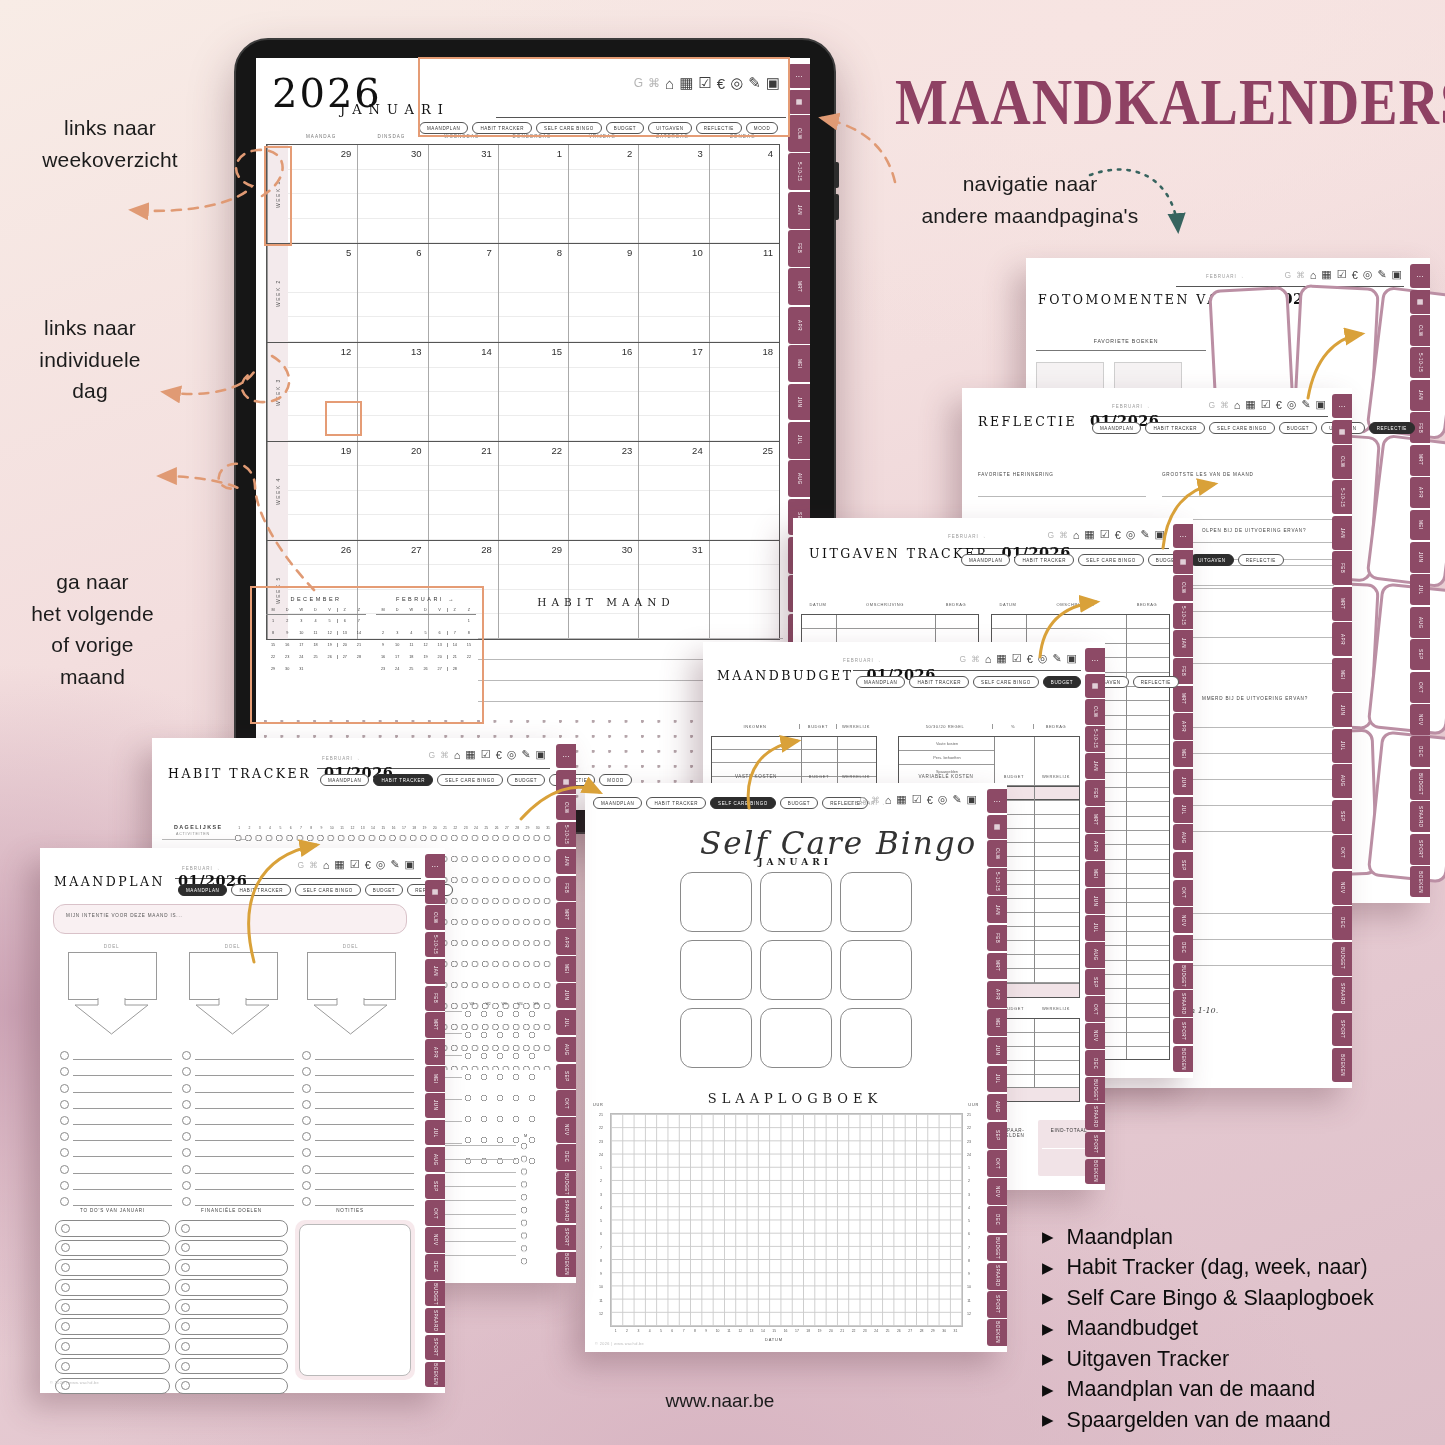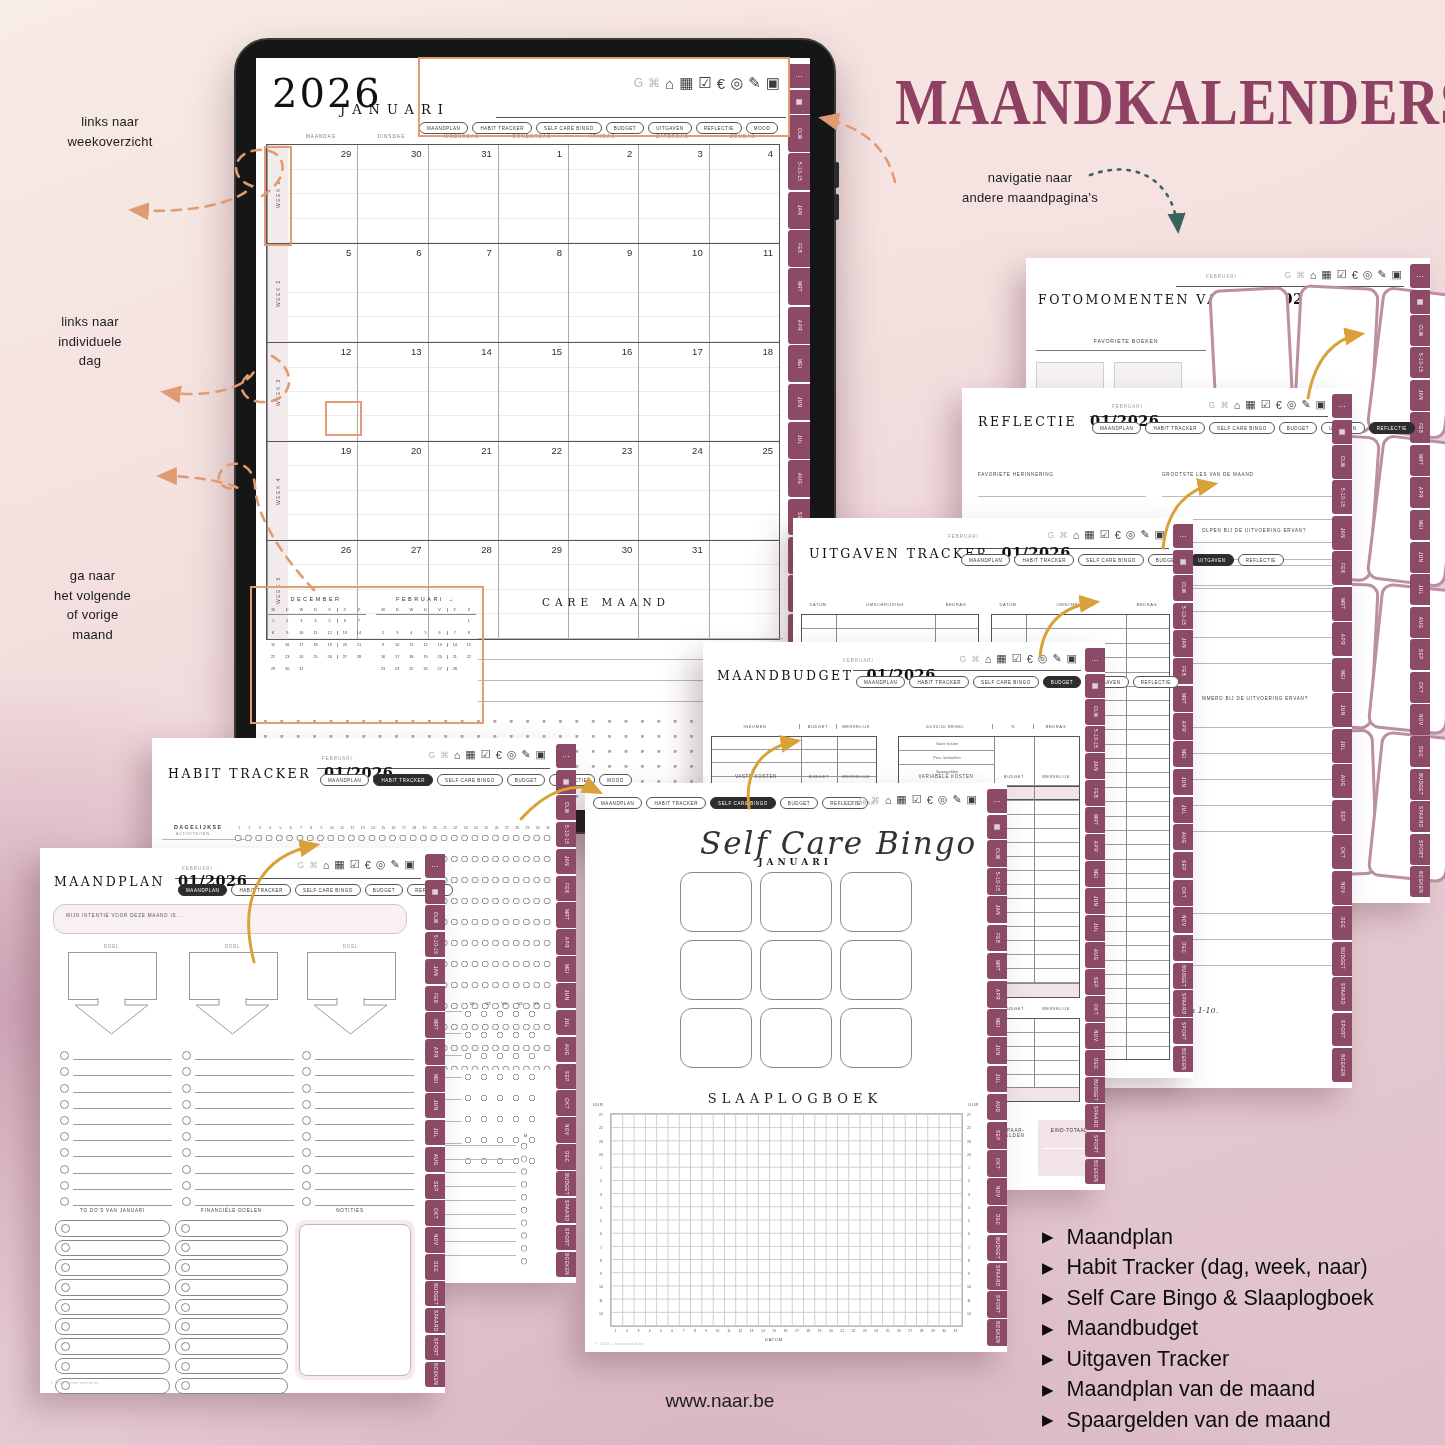--- a/index.html
+++ b/index.html
@@ -5,21 +5,21 @@
   html,body{margin:0;padding:0}
   .canvas{position:relative;width:1445px;height:1445px;overflow:hidden;
     font-family:"Liberation Sans",sans-serif;color:#222;
     background:
       radial-gradient(ellipse 900px 480px at 75% 2%, #f7e4e2 0%, rgba(247,228,226,0) 70%),
       radial-gradient(ellipse 620px 560px at 1% 70%, #cda4b6 0%, rgba(205,164,182,0) 62%),
       radial-gradient(ellipse 900px 500px at 50% 102%, #d8b5c2 0%, rgba(216,181,194,0) 70%),
       linear-gradient(160deg,#f8ece6 0%,#f3dede 35%,#e7ccd3 65%,#ddbfc9 100%);}
   .abs{position:absolute}
   
-  .note{position:absolute;font-size:13px;line-height:1.5;color:#1c1c1c;text-align:center;
+  .note{position:absolute;font-size:21px;line-height:1.5;color:#1c1c1c;text-align:center;
     white-space:pre-line;letter-spacing:.2px;z-index:6}
   .main-title{position:absolute;left:895px;top:64px;width:535px;text-align:center;
     font-family:"Liberation Serif",serif;font-weight:700;font-size:56px;letter-spacing:1px;
     color:#8e4163;transform:scaleY(1.18);transform-origin:top;z-index:6}
   .features{position:absolute;left:1042px;top:1222px;z-index:6}
   .feat{display:flex;align-items:center;gap:13px;font-size:21.5px;height:30.5px;color:#0d0d0d}
   .tri{font-size:15px;color:#0d0d0d}
   .site{position:absolute;left:570px;top:1390px;width:300px;text-align:center;font-size:19px;color:#1c1c1c;z-index:6}
   
   .tablet{position:absolute;left:234px;top:38px;width:598px;height:792px;background:#161616;
@@ -432,21 +432,21 @@
         <div class="mini-row">
             <span>23</span>
             <span>24</span>
             <span>25</span>
             <span>26</span>
             <span>27</span>
             <span>28</span>
             <span></span>
           </div>
       </div>
-      <div class="sheading" style="left:250px;top:538px;width:200px;text-align:center;font-size:10.5px">CARE MAAND</div>
+      <div class="sheading" style="left:250px;top:538px;width:200px;text-align:center;font-size:10.5px">HABIT MAAND</div>
       <div class="lines" style="left:222px;top:560px;width:305px;height:104px;--sp:20px"></div>
       <div class="dots" style="left:8px;top:662px;width:516px;height:90px"></div>
 
       <div class="tabstrip" style="width:22px">
         <div class="tab0">···</div>
         <div class="tab0">▦</div>
         <div class="tabs">
             <span class="tab">OLW</span>
             <span class="tab">5-10-15</span>
             <span class="tab">JAN</span>

